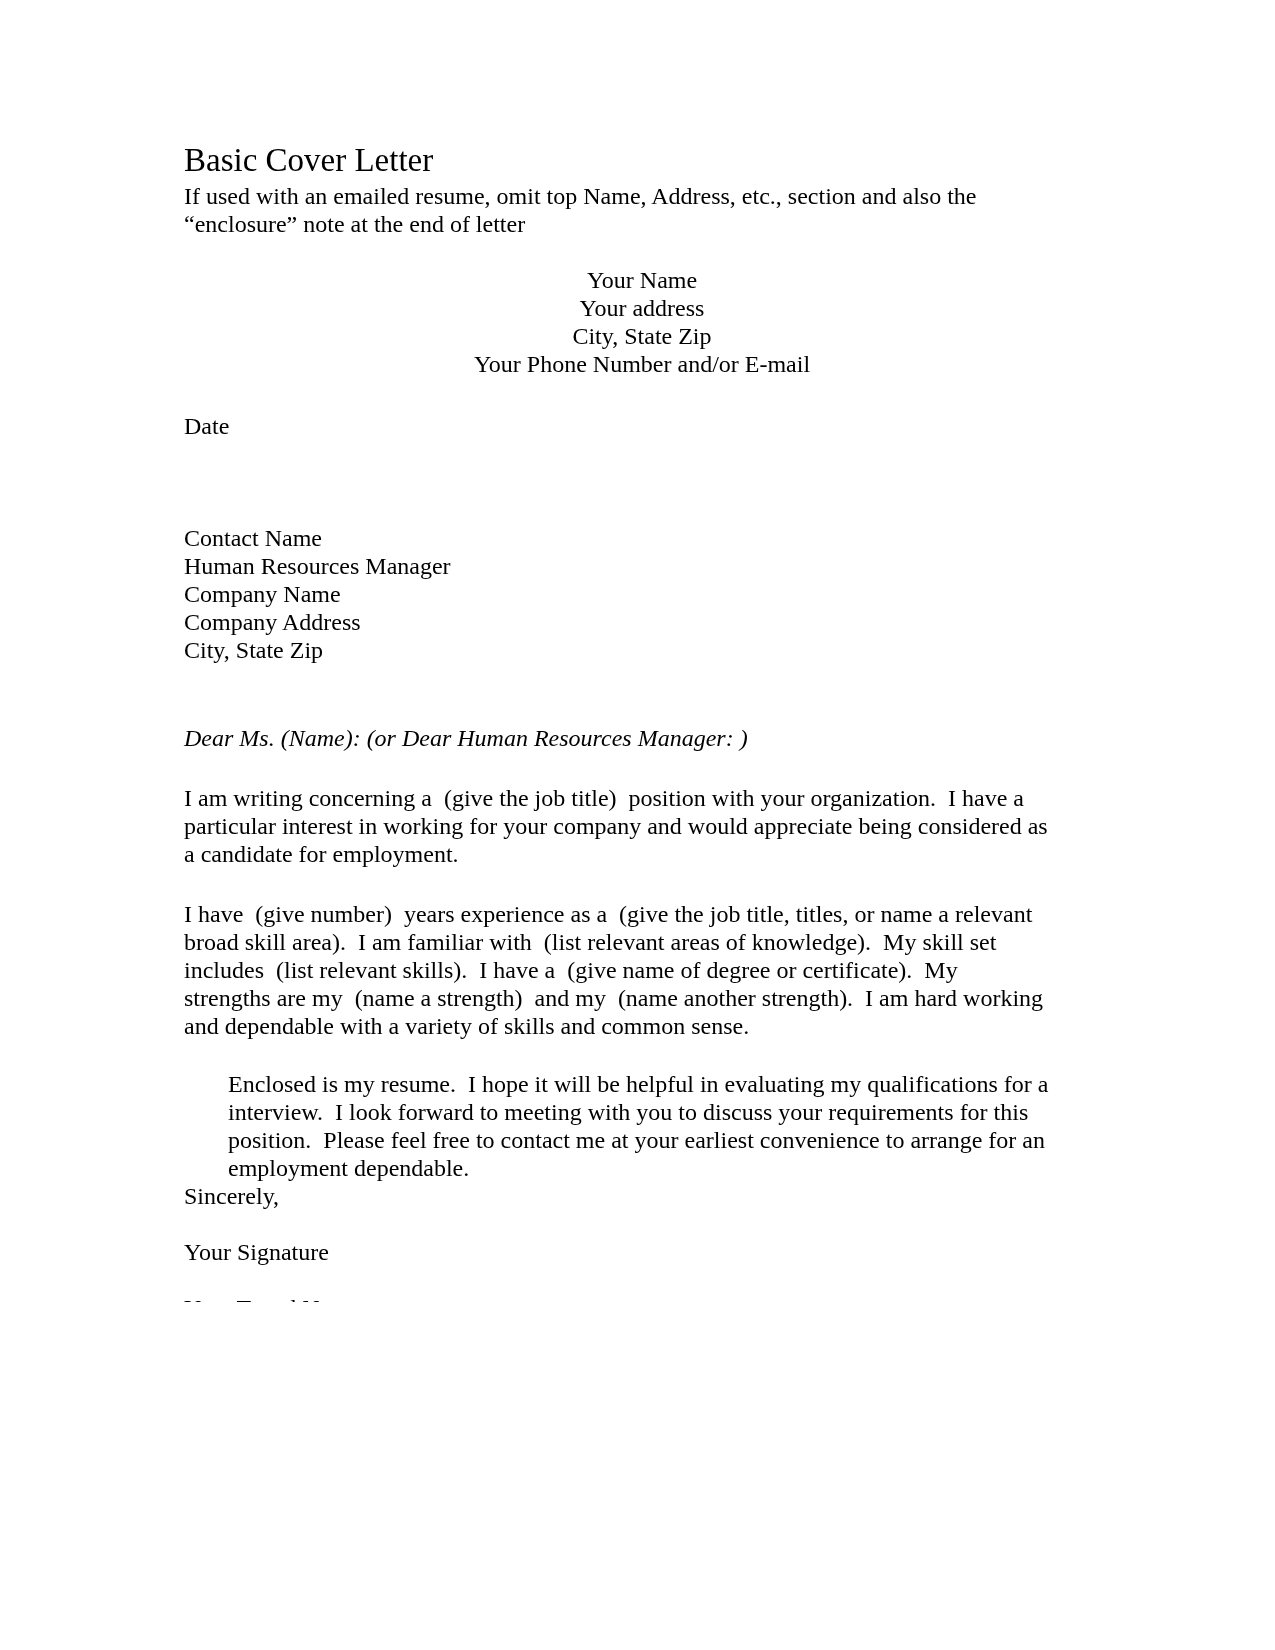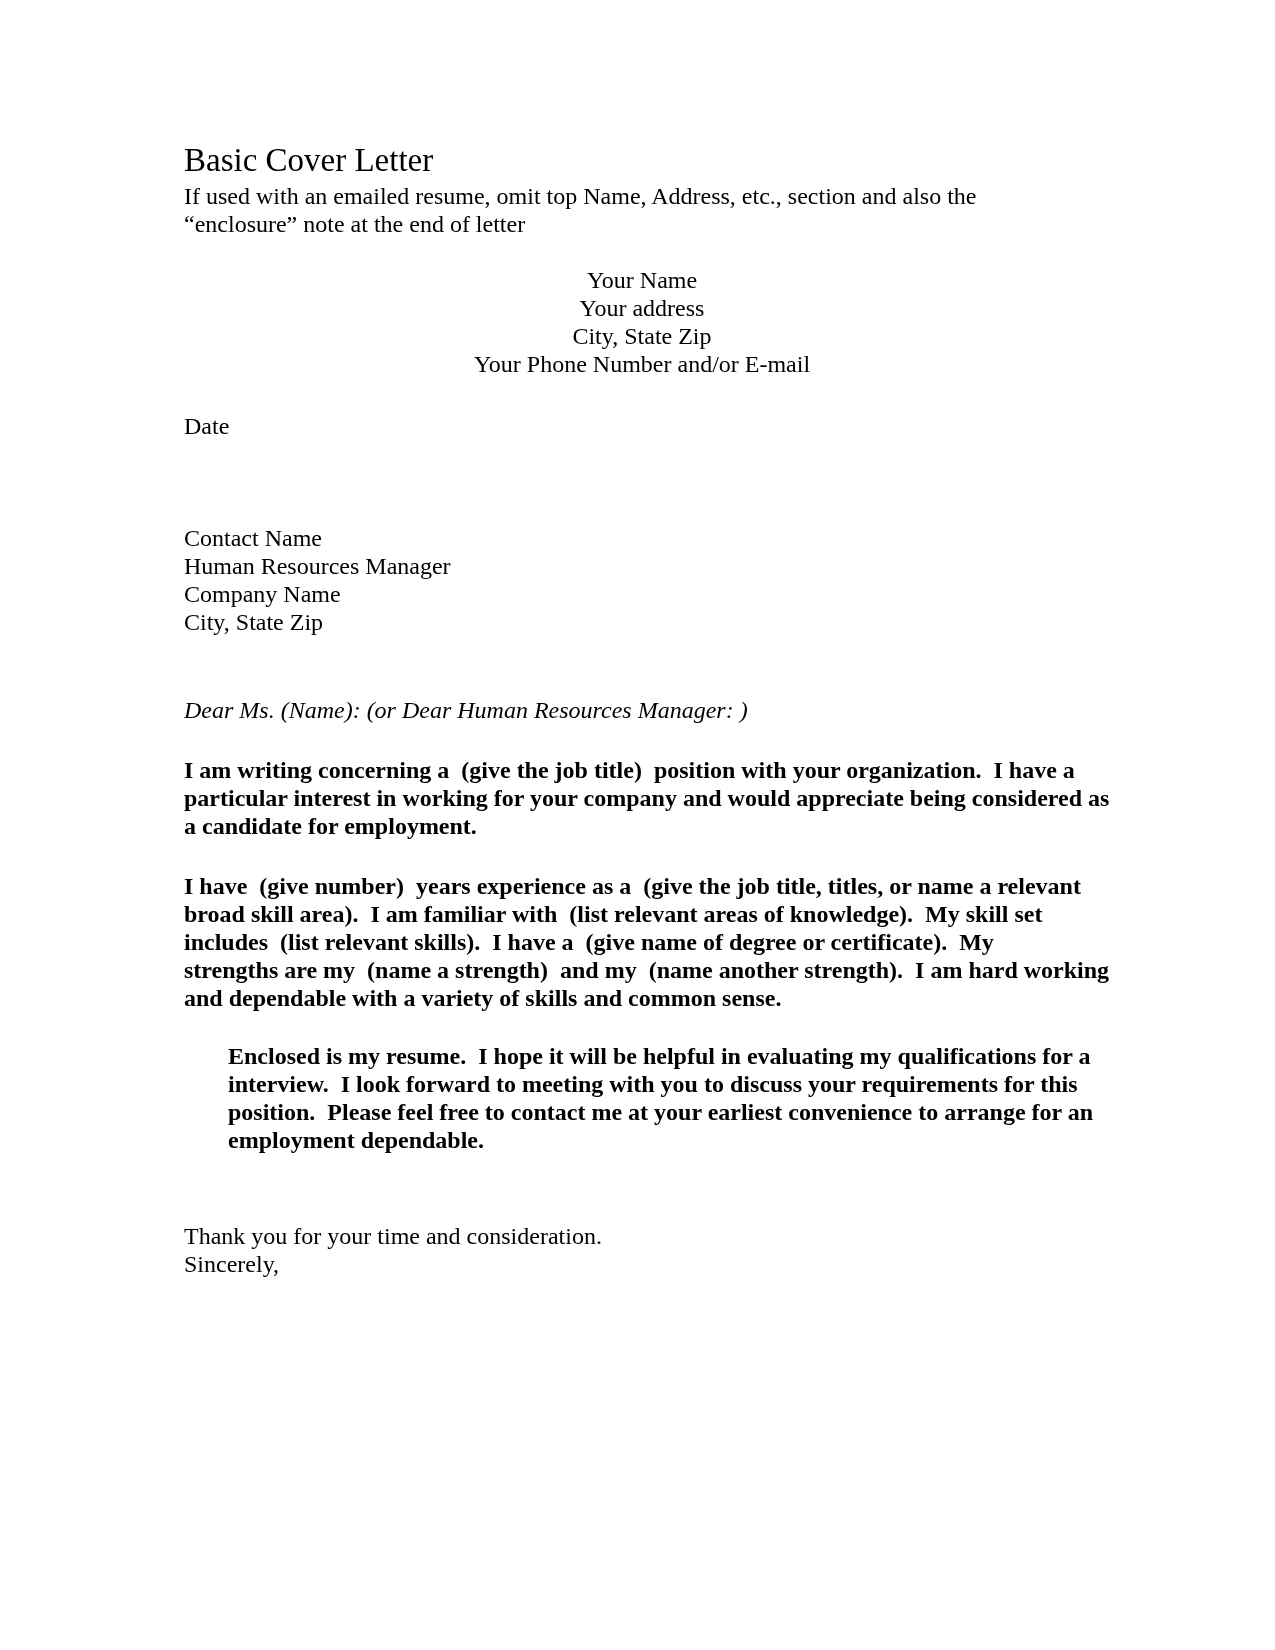--- a/index.html
+++ b/index.html
@@ -41,21 +41,20 @@
   }
   .recipient-block {
     margin-top: 84px;
   }
   .salutation {
     margin-top: 60px;
     font-style: italic;
   }
   .para {
     margin-top: 32px;
-    font-weight: bold;
   }
   .para-3 {
     margin-top: 30px;
     margin-left: 44px;
   }
   .thanks-line {
     margin-top: 68px;
   }
   .closing-line {
   }
@@ -87,20 +86,21 @@
       <div class="line">City, State Zip</div>
       <div class="line">Your Phone Number and/or E-mail</div>
     </div>
 
   <div class="line date-line">Date</div>
 
   <div class="recipient-block">
       <div class="line">Contact Name</div>
       <div class="line">Human Resources Manager</div>
       <div class="line">Company Name</div>
+      <div class="line">Company Address</div>
       <div class="line">City, State Zip</div>
     </div>
 
   <div class="line salutation">Dear Ms. (Name): (or Dear Human Resources Manager: )</div>
 
   <div class="para">
       <div class="line">I am writing concerning a  (give the job title)  position with your organization.  I have a</div>
       <div class="line">particular interest in working for your company and would appreciate being considered as</div>
       <div class="line">a candidate for employment.</div>
     </div>
@@ -113,21 +113,20 @@
       <div class="line">and dependable with a variety of skills and common sense.</div>
     </div>
 
   <div class="para para-3">
       <div class="line">Enclosed is my resume.  I hope it will be helpful in evaluating my qualifications for a</div>
       <div class="line">interview.  I look forward to meeting with you to discuss your requirements for this</div>
       <div class="line">position.  Please feel free to contact me at your earliest convenience to arrange for an</div>
       <div class="line">employment dependable.</div>
     </div>
 
-  <div class="line thanks-line">Thank you for your time and consideration.</div>
 
   <div class="line closing-line">Sincerely,</div>
 
   <div class="line signature-line">Your Signature</div>
 
   <div class="line typed-name-line">Your Typed Name</div>
 
   <div class="line enclosure-line">Enclosure</div>
 
 </div>

